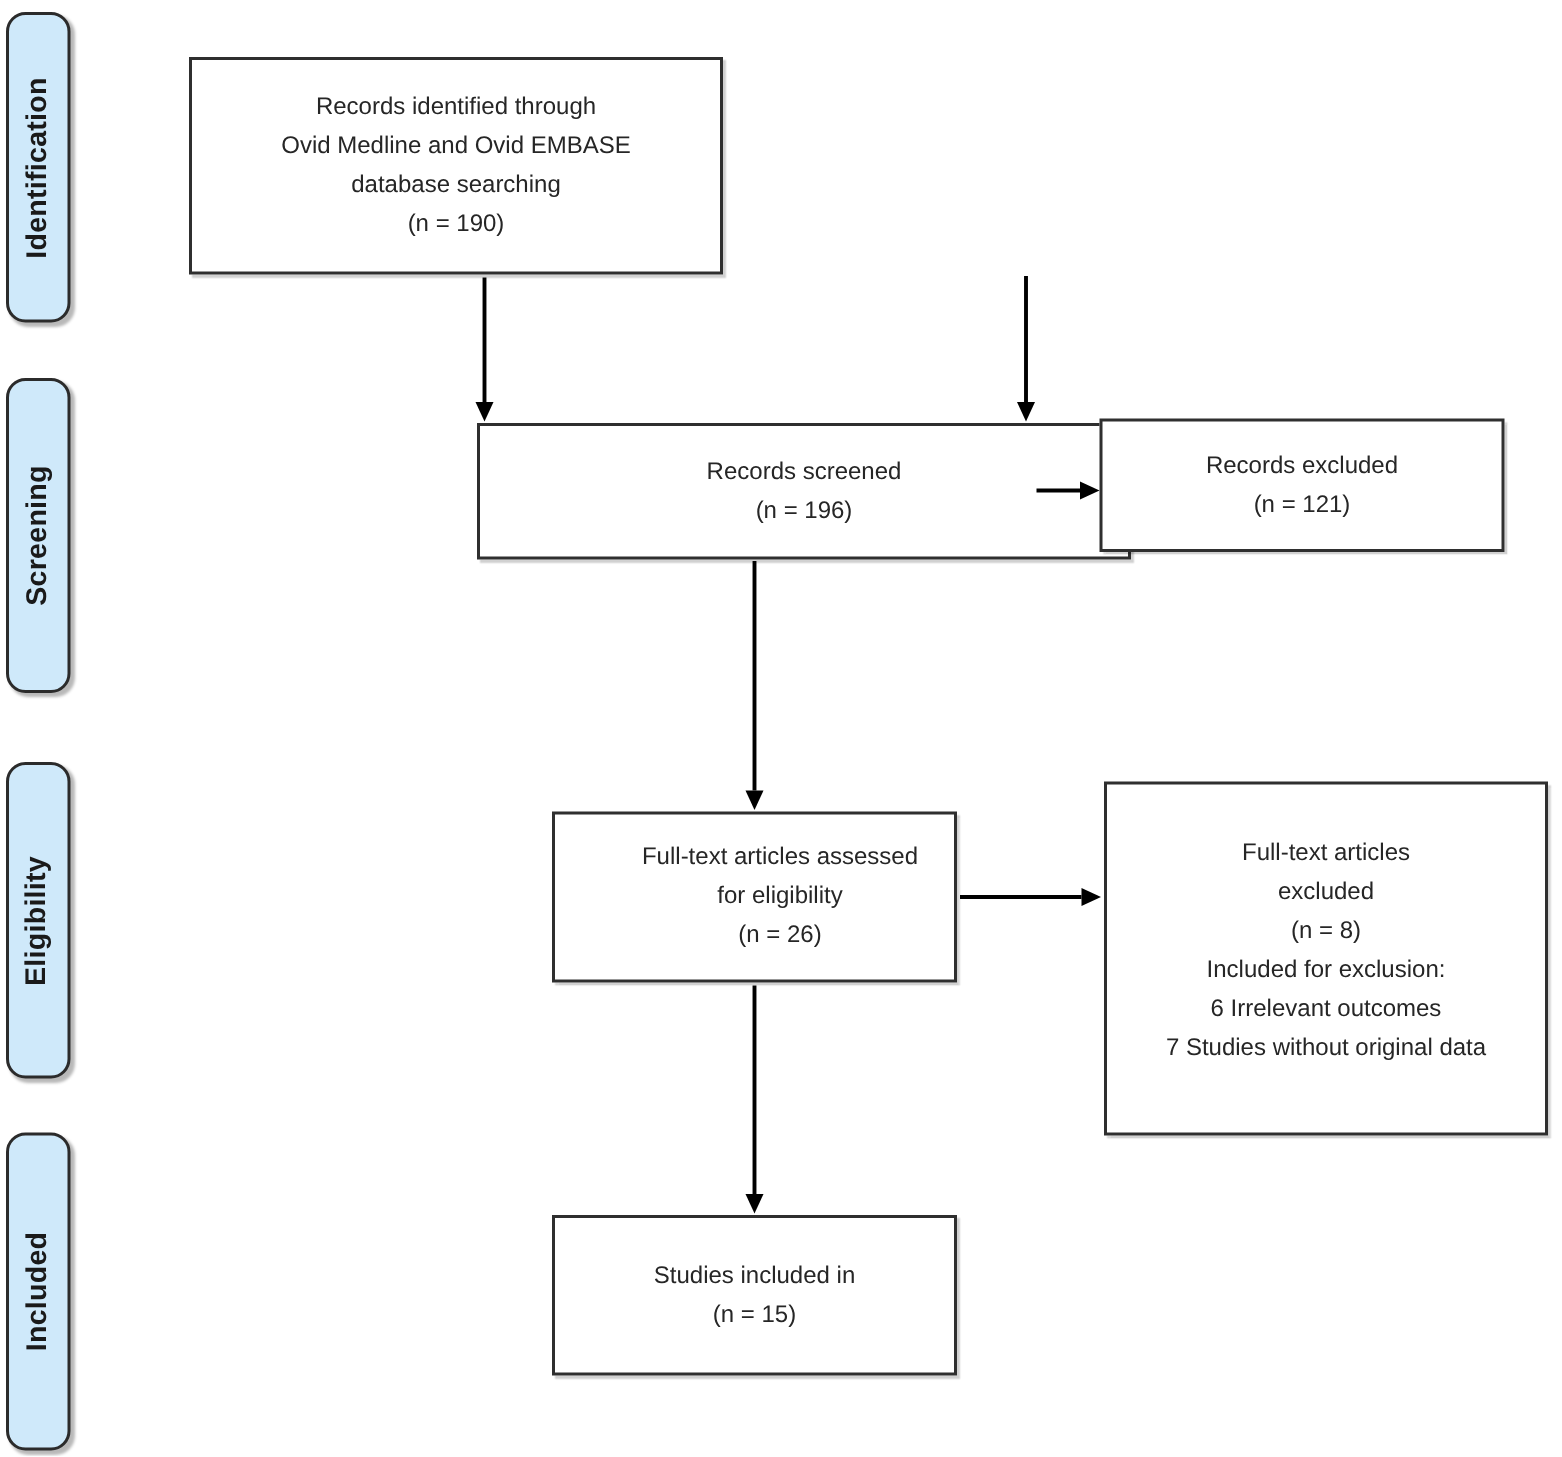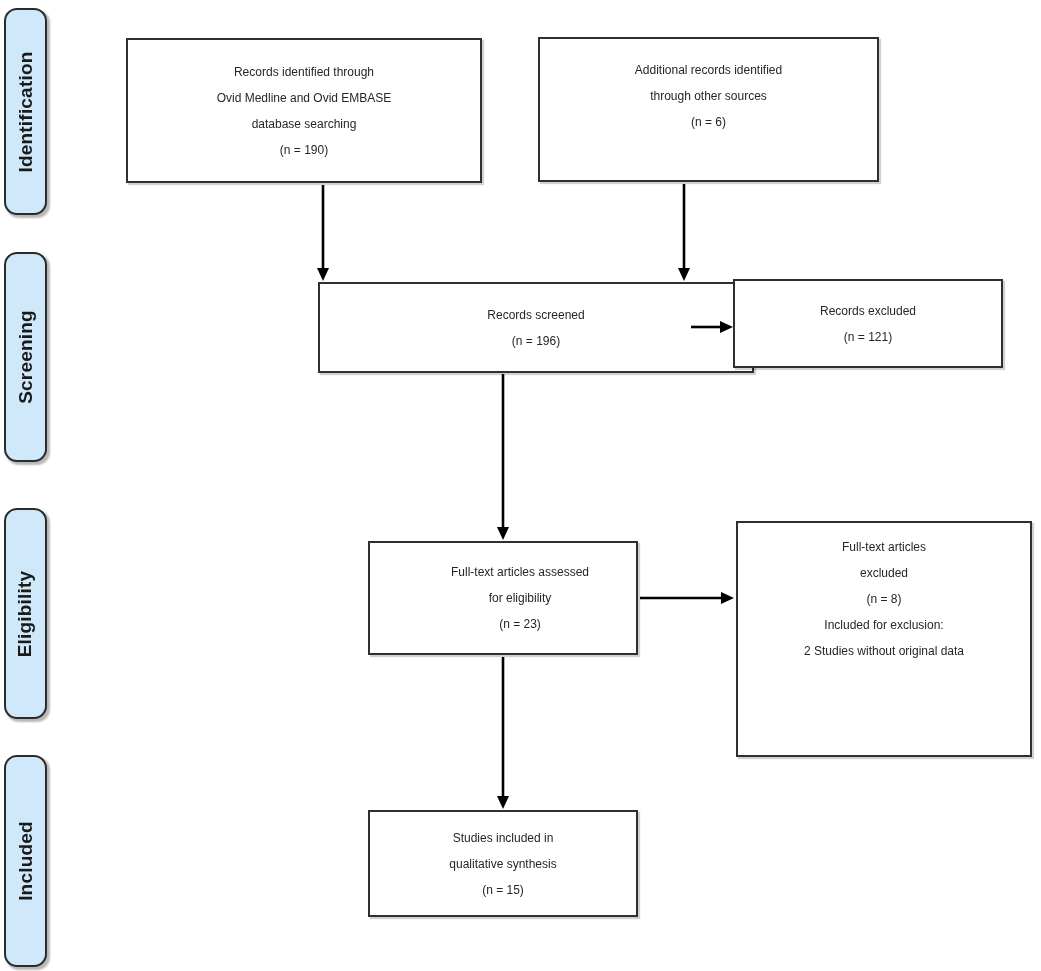--- a/index.html
+++ b/index.html
@@ -52,31 +52,31 @@
   .box {
     position: absolute;
     background: var(--box-fill);
     border: 2.6px solid var(--box-border);
     box-shadow: 2px 2px 1px rgba(0,0,0,0.18);
     display: flex;
     flex-direction: column;
     align-items: center;
     justify-content: center;
     text-align: center;
-    font-size: 12px;
+    font-size: 16px;
     line-height: 26px;
     color: var(--text);
   }
   .box.top-aligned { justify-content: flex-start; }
   #box-identified        { left: 126px; top: 38px;  width: 356px; height: 145px; }
   #box-additional        { left: 538px; top: 37px;  width: 341px; height: 145px; padding-top: 18px; }
   #box-screened          { left: 318px; top: 282px; width: 436px; height: 91px;  }
   #box-records-excluded  { left: 733px; top: 279px; width: 270px; height: 89px;  }
   #box-fulltext          { left: 368px; top: 541px; width: 270px; height: 114px; padding-left: 34px; }
-  #box-fulltext-excluded { left: 736px; top: 521px; width: 296px; height: 236px; padding-top: 11px; }
+  #box-fulltext-excluded { left: 736px; top: 521px; width: 296px; height: 236px; padding-top: 33px; }
   #box-included-studies  { left: 368px; top: 810px; width: 270px; height: 107px; }
 
   
   .arrows {
     position: absolute;
     left: 0; top: 0;
     width: 1041px;
     height: 971px;
     pointer-events: none;
   }
@@ -101,53 +101,48 @@
     <span class="stage-text">Included</span>
   </div>
 
   <div class="box" id="box-identified">
     <div>Records identified through</div>
     <div>Ovid Medline and Ovid EMBASE</div>
     <div>database searching</div>
     <div>(n = 190)</div>
   </div>
 
-  <div class="box top-aligned" id="box-additional">
-    <div>Additional records identified</div>
-    <div>through other sources</div>
-    <div>(n = 6)</div>
-  </div>
 
   <div class="box" id="box-screened">
     <div>Records screened</div>
     <div>(n = 196)</div>
   </div>
 
   <div class="box" id="box-records-excluded">
     <div>Records excluded</div>
     <div>(n = 121)</div>
   </div>
 
   <div class="box" id="box-fulltext">
     <div>Full-text articles assessed</div>
     <div>for eligibility</div>
-    <div>(n = 23)</div>
+    <div>(n = 26)</div>
   </div>
 
   <div class="box top-aligned" id="box-fulltext-excluded">
     <div>Full-text articles</div>
     <div>excluded</div>
     <div>(n = 8)</div>
     <div>Included for exclusion:</div>
-    <div>2 Studies without original data</div>
+    <div>6 Irrelevant outcomes</div>
+    <div>7 Studies without original data</div>
   </div>
 
   <div class="box" id="box-included-studies">
     <div>Studies included in</div>
-    <div>qualitative synthesis</div>
     <div>(n = 15)</div>
   </div>
 
   <svg class="arrows" viewBox="0 0 1041 971" aria-hidden="true">
 
     <line class="arrow-line" x1="323" y1="185" x2="323" y2="268"></line>
     <polygon class="arrow-head" points="317,268 329,268 323,281"></polygon>
 
     <line class="arrow-line" x1="684" y1="184" x2="684" y2="268"></line>
     <polygon class="arrow-head" points="678,268 690,268 684,281"></polygon>

